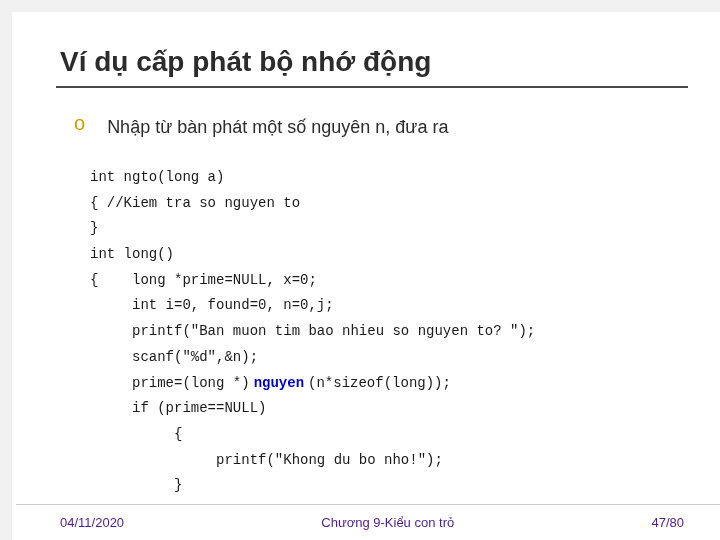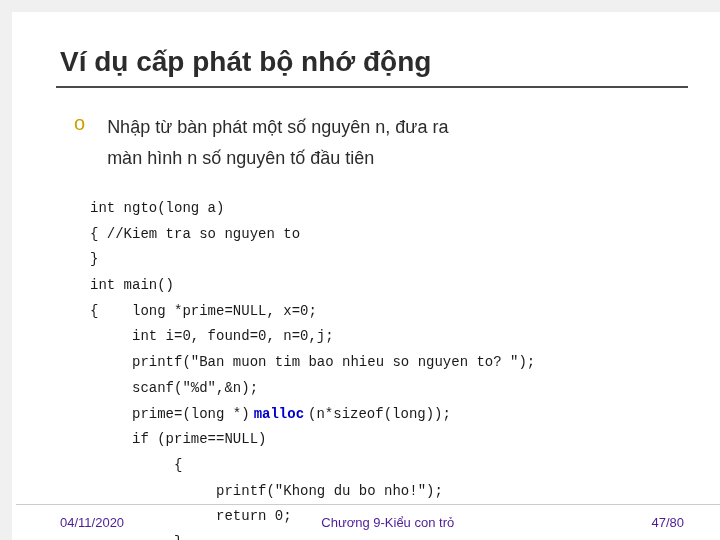--- a/index.html
+++ b/index.html
@@ -100,39 +100,37 @@
 
   <div class="title-bar">
     <span class="title">Ví dụ cấp phát bộ nhớ động</span>
   </div>
 
   <div class="bullet-section">
     <div class="bullet-item">
       <span class="bullet-icon">o</span>
       <div>
         <div class="bullet-text">Nhập từ bàn phát một số nguyên n, đưa ra</div>
-        <div class="bullet-text">màn hình n số nguyên tố đầu tiên</div>
       </div>
     </div>
   </div>
 
   <div class="code-block">
     <div>int ngto(long a)</div>
     <div>{ //Kiem tra so nguyen to</div>
     <div>}</div>
-    <div>int main()</div>
+    <div>int long()</div>
     <div>{&nbsp;&nbsp;&nbsp;&nbsp;long *prime=NULL, x=0;</div>
     <div>&nbsp;&nbsp;&nbsp;&nbsp;&nbsp;int i=0, found=0, n=0,j;</div>
     <div>&nbsp;&nbsp;&nbsp;&nbsp;&nbsp;printf("Ban muon tim bao nhieu so nguyen to? ");</div>
     <div>&nbsp;&nbsp;&nbsp;&nbsp;&nbsp;scanf("%d",&amp;n);</div>
-    <div>&nbsp;&nbsp;&nbsp;&nbsp;&nbsp;prime=(long *)<span class="highlight-blue">malloc</span>(n*sizeof(long));</div>
+    <div>&nbsp;&nbsp;&nbsp;&nbsp;&nbsp;prime=(long *)<span class="highlight-blue">nguyen</span>(n*sizeof(long));</div>
     <div>&nbsp;&nbsp;&nbsp;&nbsp;&nbsp;if (prime==NULL)</div>
     <div>&nbsp;&nbsp;&nbsp;&nbsp;&nbsp;&nbsp;&nbsp;&nbsp;&nbsp;&nbsp;{</div>
     <div>&nbsp;&nbsp;&nbsp;&nbsp;&nbsp;&nbsp;&nbsp;&nbsp;&nbsp;&nbsp;&nbsp;&nbsp;&nbsp;&nbsp;&nbsp;printf("Khong du bo nho!");</div>
-    <div>&nbsp;&nbsp;&nbsp;&nbsp;&nbsp;&nbsp;&nbsp;&nbsp;&nbsp;&nbsp;&nbsp;&nbsp;&nbsp;&nbsp;&nbsp;return 0;</div>
     <div>&nbsp;&nbsp;&nbsp;&nbsp;&nbsp;&nbsp;&nbsp;&nbsp;&nbsp;&nbsp;}</div>
   </div>
 
   <div class="footer">
     <span>04/11/2020</span>
     <span>Chương 9-Kiểu con trỏ</span>
     <span>47/80</span>
   </div>
 
 </div>

